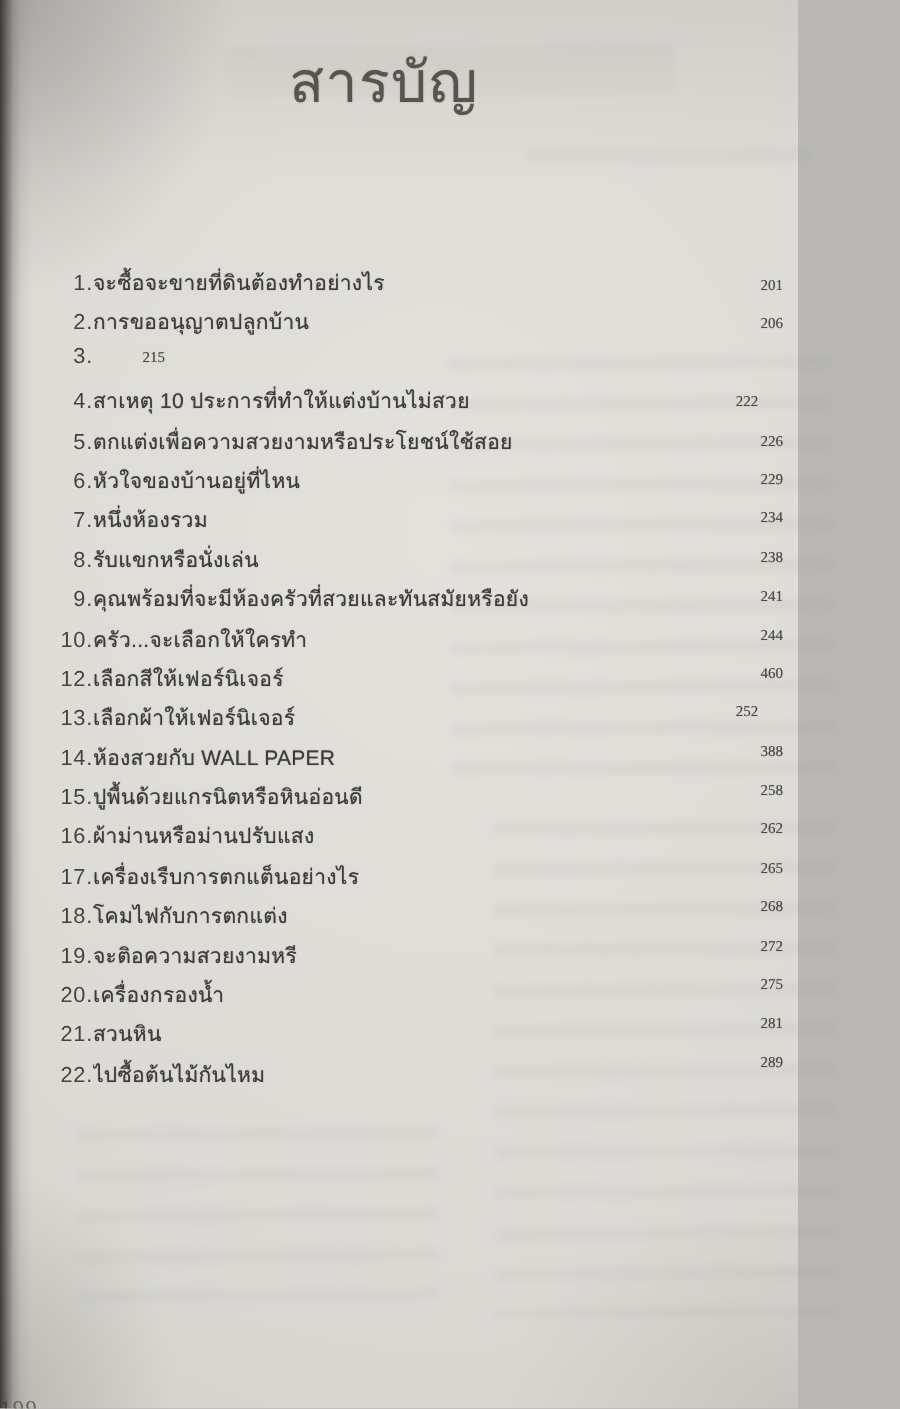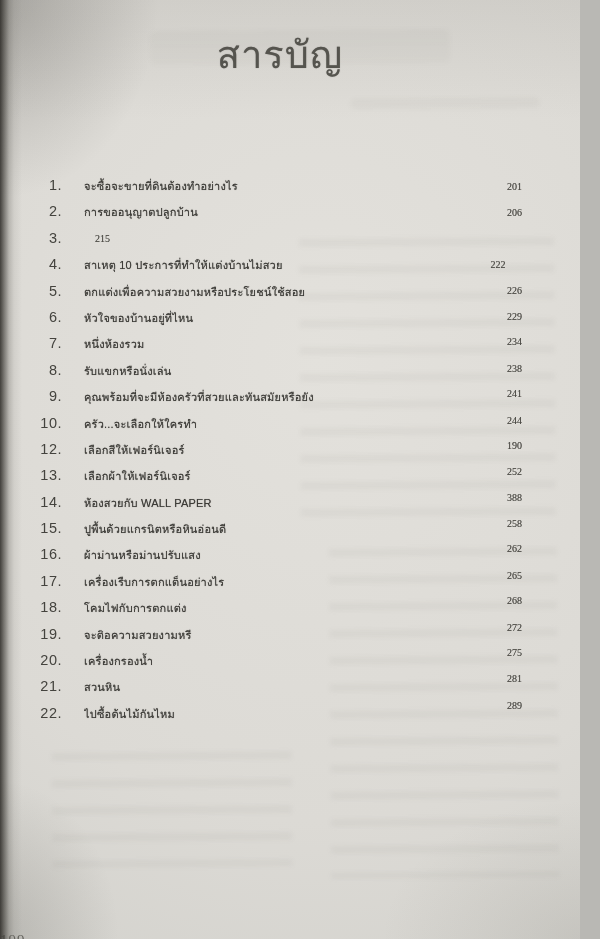--- a/index.html
+++ b/index.html
@@ -4,21 +4,21 @@
 <style>
   html, body { margin: 0; padding: 0; }
   body {
     width: 600px; height: 939px;
     font-family: "Liberation Sans", sans-serif;
     overflow: hidden;
     background: #b9b8b4;
   }
   .scan-page {
     position: relative;
-    width: 580px; height: 939px;
+    width: 532px; height: 939px;
     background:
       radial-gradient(ellipse 130% 90% at 55% 38%, #e3e1dc 0%, #dcdad5 55%, #d2d1cc 85%, #cbcac5 100%);
   }
   
   .top-shade {
     position: absolute; left: 0; top: 0; right: 0; height: 120px;
     background: linear-gradient(to bottom, rgba(150,148,142,0.18), rgba(150,148,142,0));
     pointer-events: none;
   }
   
@@ -92,22 +92,21 @@
   .toc-no {
     width: 22px;
     text-align: right;
     font-size: 14.5px;
     letter-spacing: 0.5px;
     color: #44433e;
     flex: 0 0 auto;
   }
   .toc-title {
     flex: 1 1 auto;
-    margin-left: 22px;
-    font-size: 11px;
+    font-size: 14px;
     letter-spacing: 0.2px;
     color: #3d3c38;
     text-shadow: 0 0 0.7px rgba(61,60,56,0.7);
     white-space: nowrap;
     overflow: hidden;
   }
   .toc-page {
     flex: 0 0 auto;
     width: 48px;
     text-align: right;
@@ -190,26 +189,26 @@
     <span class="toc-page" style="transform: translateY(-3.6px);">241</span>
   </div>
       <div class="toc-row">
     <span class="toc-no">10.</span>
     <span class="toc-title">ครัว...จะเลือกให้ใครทำ</span>
     <span class="toc-page" style="transform: translateY(-4.05px);">244</span>
   </div>
       <div class="toc-row">
     <span class="toc-no">12.</span>
     <span class="toc-title">เลือกสีให้เฟอร์นิเจอร์</span>
-    <span class="toc-page" style="transform: translateY(-4.95px);">190</span>
+    <span class="toc-page" style="transform: translateY(-4.95px);">460</span>
   </div>
       <div class="toc-row">
     <span class="toc-no">13.</span>
     <span class="toc-title">เลือกผ้าให้เฟอร์นิเจอร์</span>
-    <span class="toc-page" style="transform: translateY(-5.4px);">252</span>
+    <span class="toc-page" style="transform: translateY(-5.4px); text-align: center;">252</span>
   </div>
       <div class="toc-row">
     <span class="toc-no">14.</span>
     <span class="toc-title">ห้องสวยกับ WALL PAPER</span>
     <span class="toc-page" style="transform: translateY(-5.85px);">388</span>
   </div>
       <div class="toc-row">
     <span class="toc-no">15.</span>
     <span class="toc-title">ปูพื้นด้วยแกรนิตหรือหินอ่อนดี</span>
     <span class="toc-page" style="transform: translateY(-6.3px);">258</span>

